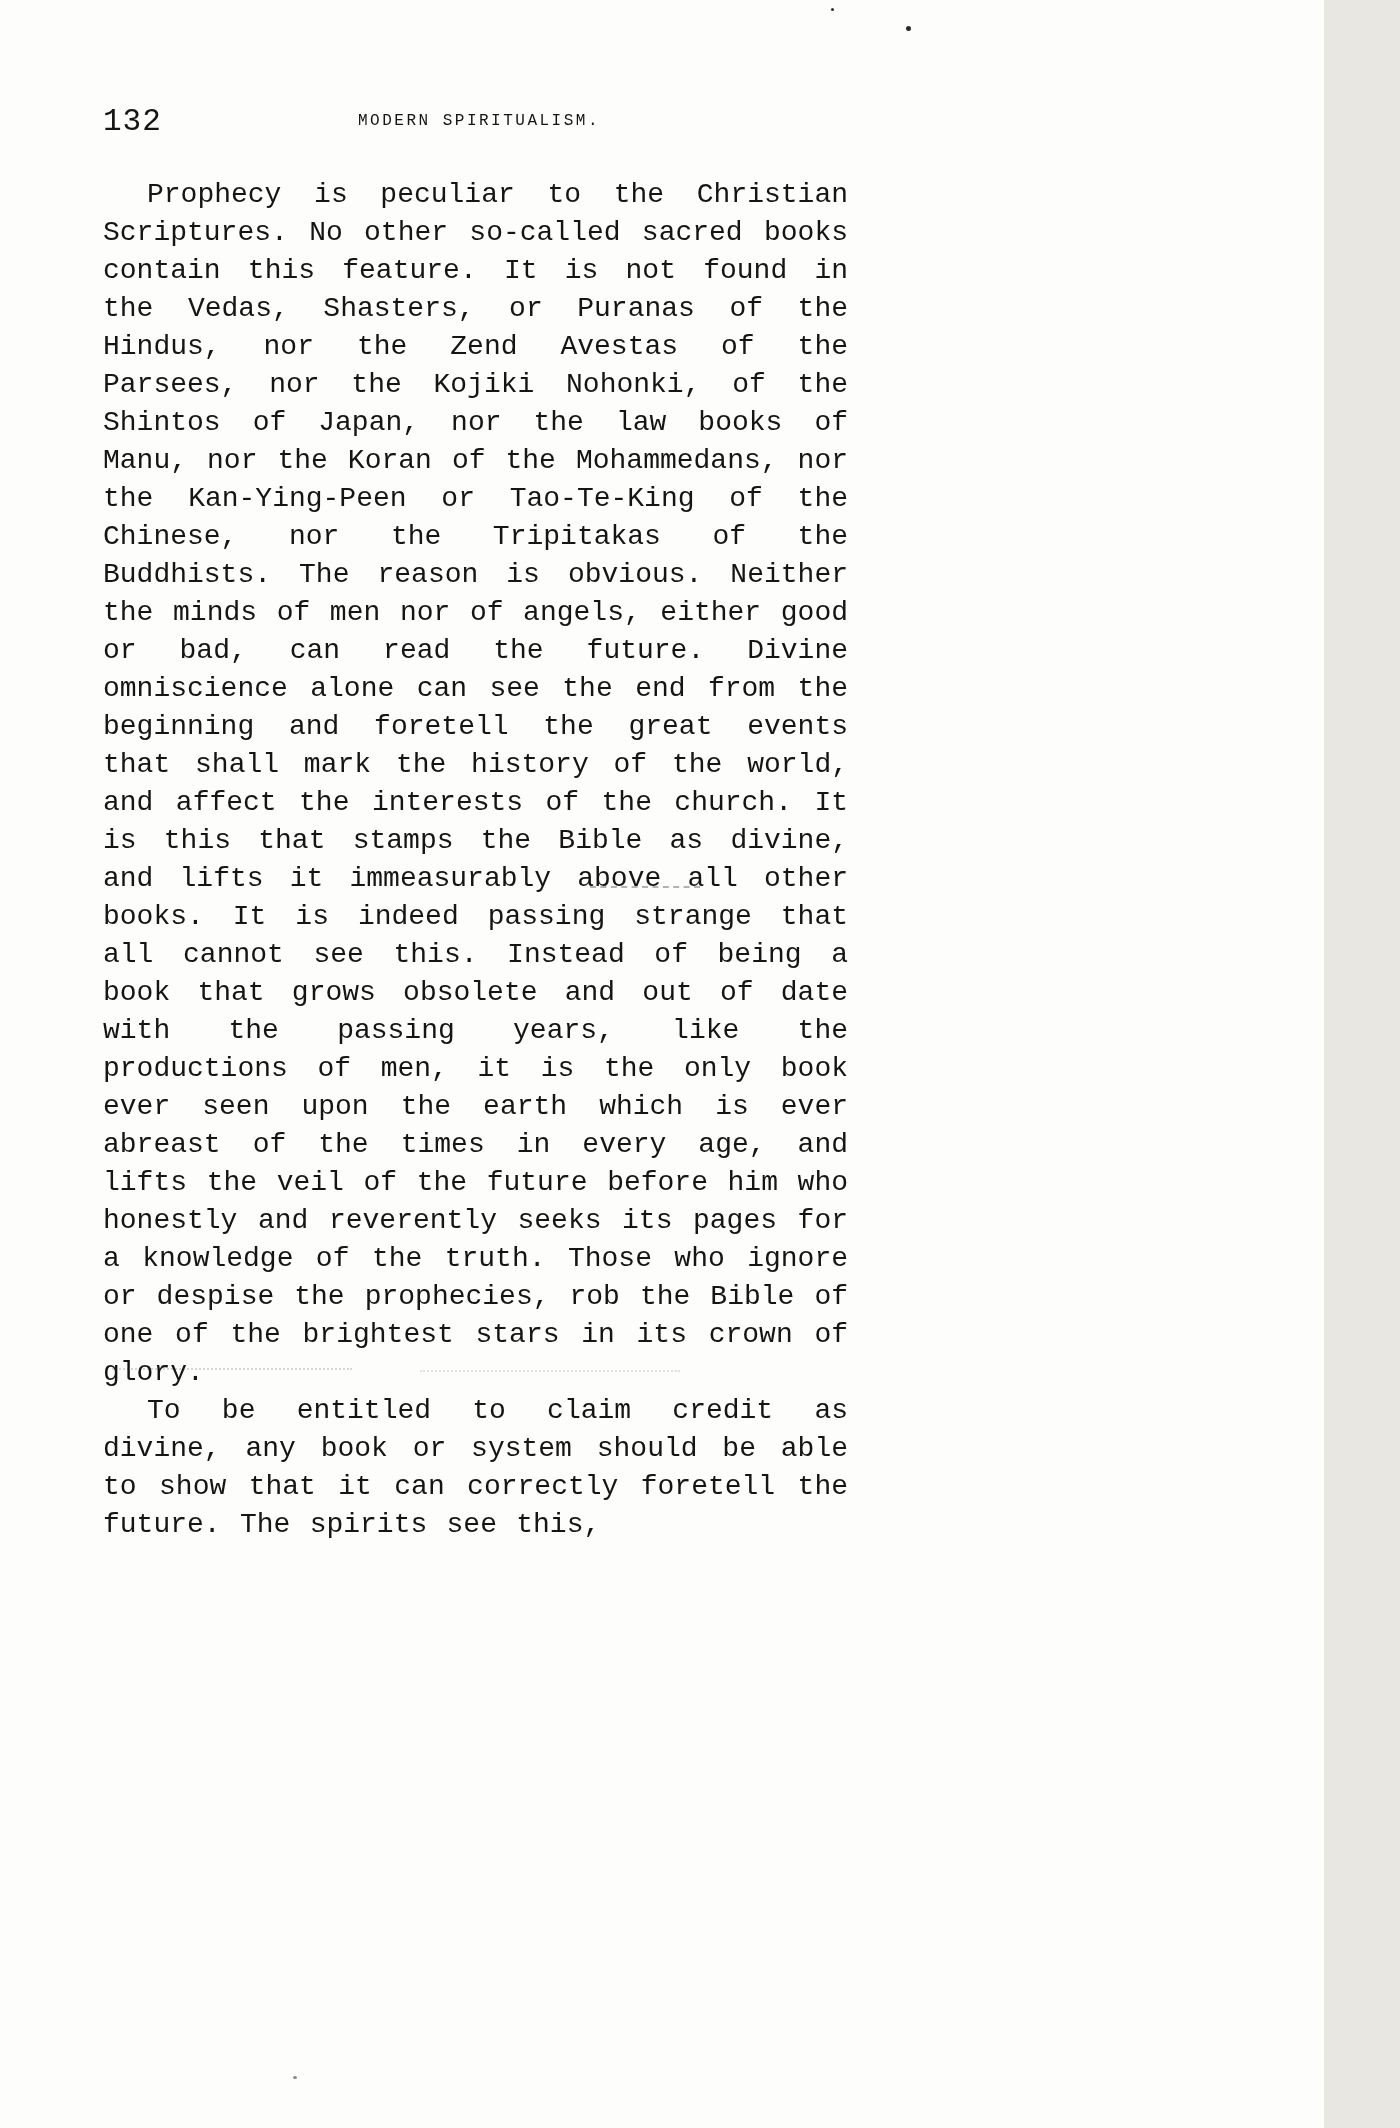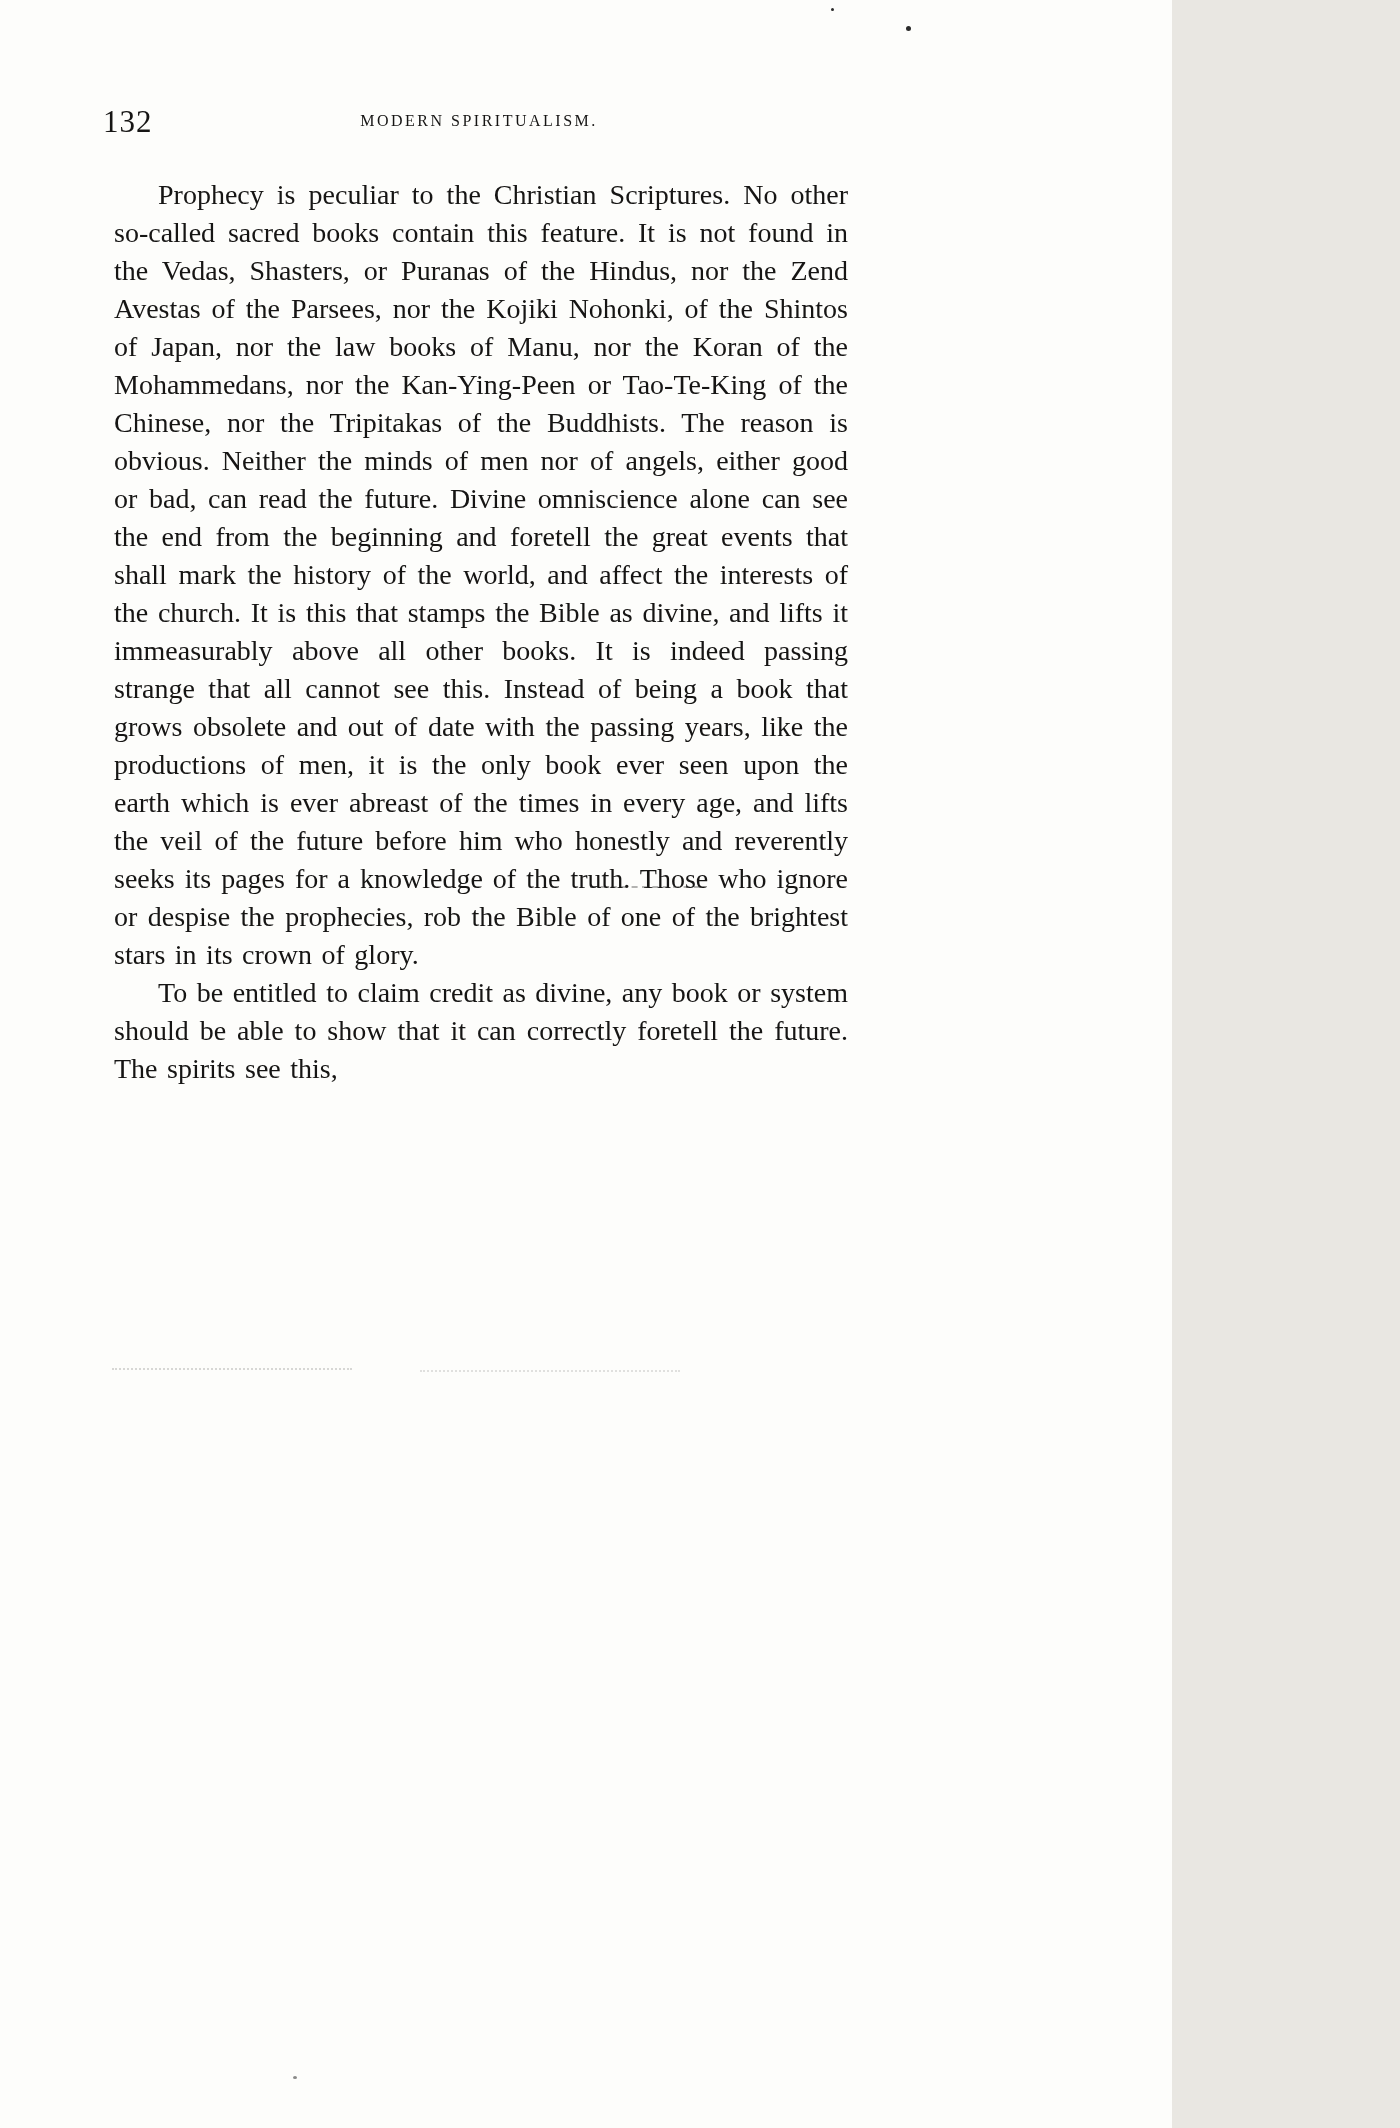--- a/index.html
+++ b/index.html
@@ -2,25 +2,25 @@
 <html><head>
 <meta charset="utf-8">
 <style>
   html, body {
     margin: 0;
     padding: 0;
     background: #e9e7e2;
   }
   .page {
     position: relative;
-    width: 1172px;
+    width: 1324px;
     height: 2128px;
     background: #fdfdfb;
     overflow: hidden;
-    font-family: Liberation Serif, serif;
+    font-family: Liberation Mono, monospace;
     color: #161514;
     box-sizing: border-box;
   }
   .header-row {
     position: absolute;
     left: 103px;
     top: 106px;
     width: 748px;
     height: 44px;
   }
@@ -53,21 +53,20 @@
     text-align: justify;
     text-justify: inter-word;
   }
   .body-text p {
     margin: 0;
     padding: 0;
     word-spacing: 2.5px;
   }
   .body-text p.indent {
     text-indent: 44px;
-    margin-left: 11px;
   }
   
   .speck {
     position: absolute;
     background: #2a2a2a;
     border-radius: 50%;
   }
   .speck.s1 { left: 906px; top: 26px; width: 5px; height: 5px; }
   .speck.s2 { left: 831px; top: 8px;  width: 3px; height: 3px; }
   .speck.s3 { left: 293px; top: 2076px; width: 4px; height: 3px; opacity: .55; }

